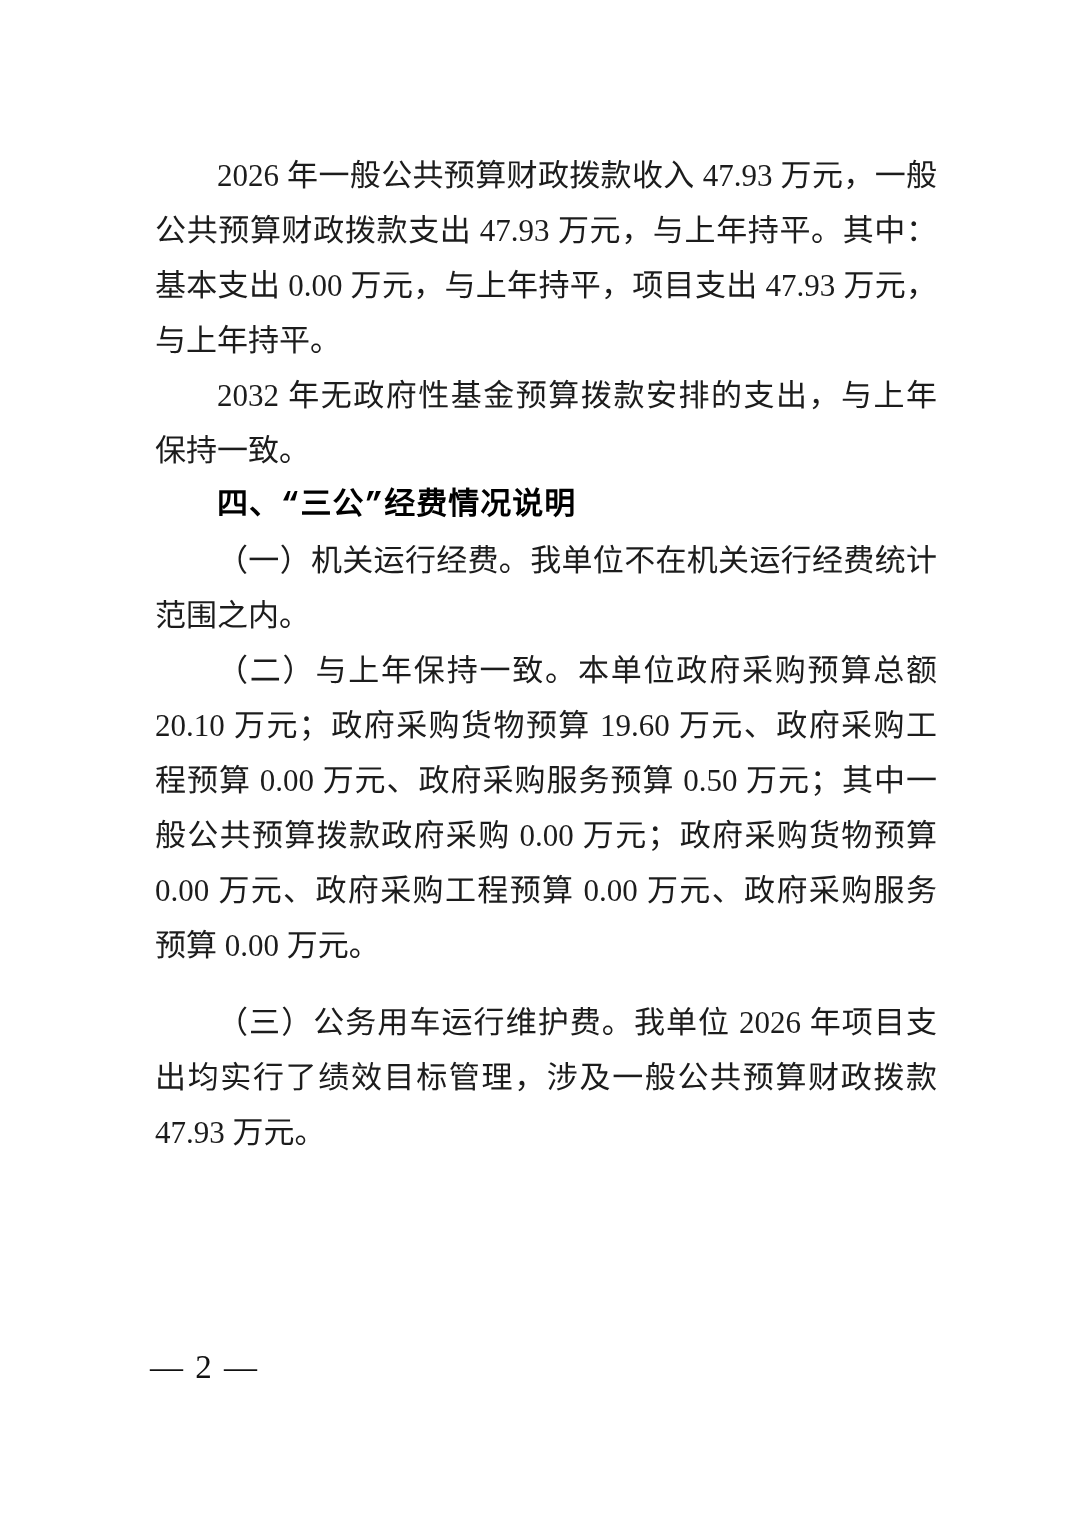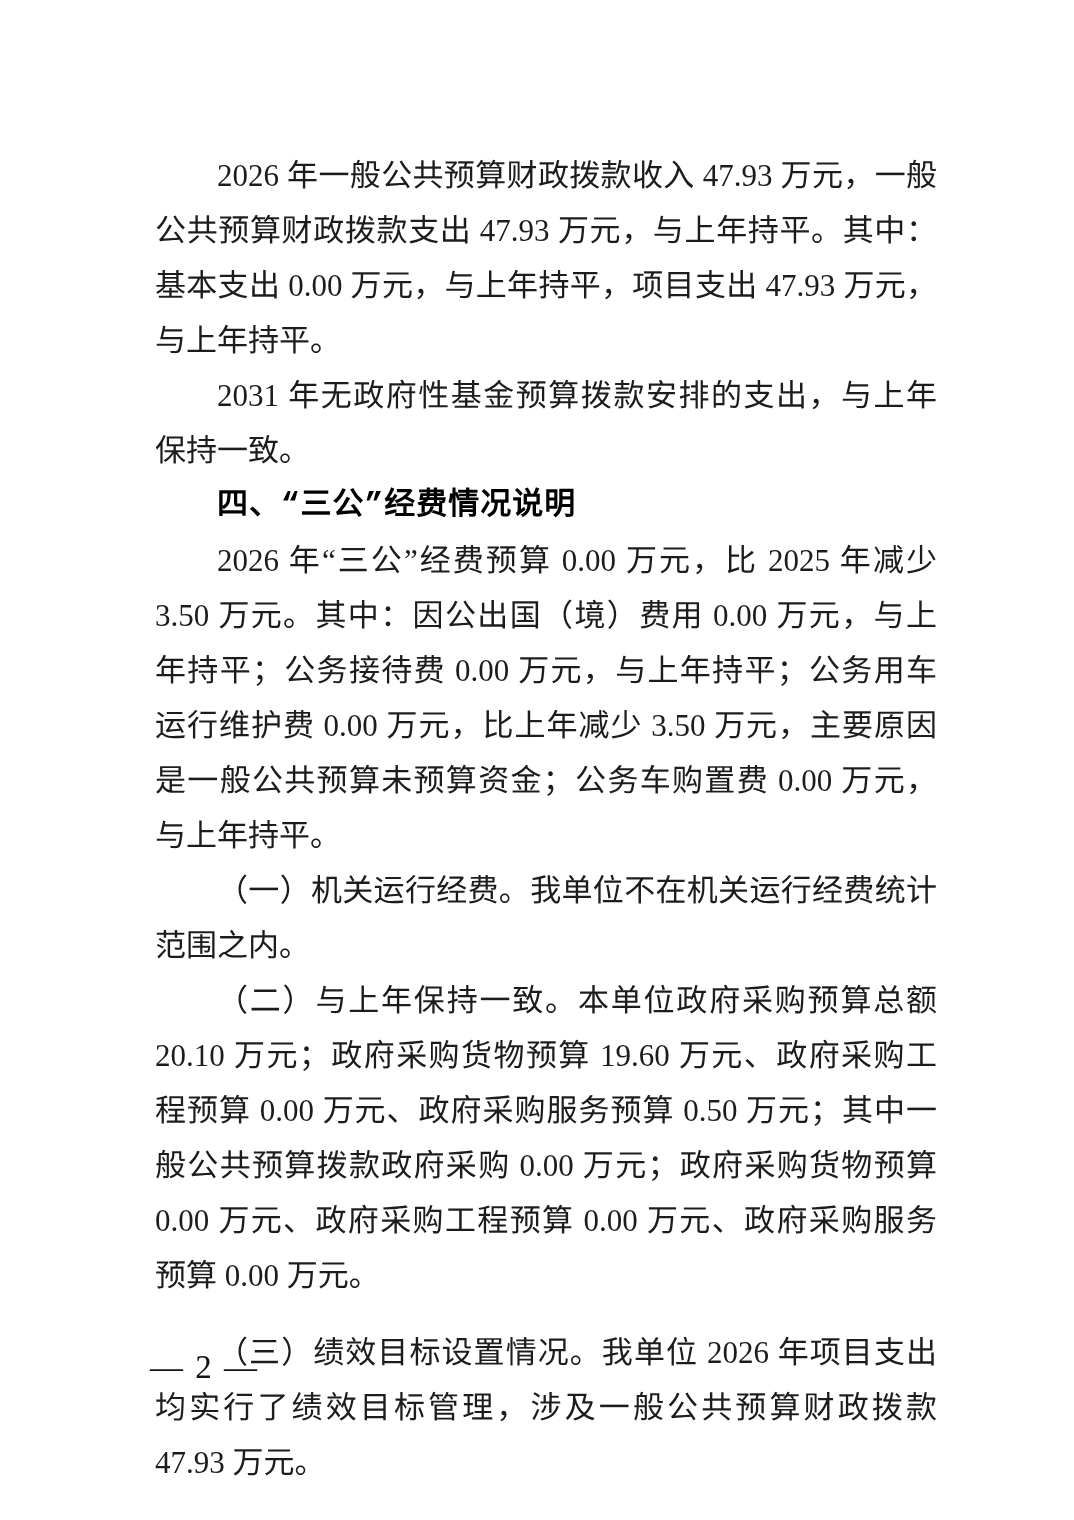--- a/index.html
+++ b/index.html
@@ -58,29 +58,28 @@
   }
 </style>
 </head>
 <body>
 
 <div class="page">
   <div class="content">
 
     <p class="para">2026 年一般公共预算财政拨款收入 47.93 万元，一般公共预算财政拨款支出 47.93 万元，与上年持平。其中：基本支出 0.00 万元，与上年持平，项目支出 47.93 万元，与上年持平。</p>
 
-    <p class="para">2031 年无政府性基金预算拨款安排的支出，与上年保持一致。</p>
+    <p class="para">2032 年无政府性基金预算拨款安排的支出，与上年保持一致。</p>
 
     <h2 class="heading">四、“三公”经费情况说明</h2>
 
-    <p class="para">2026 年“三公”经费预算 0.00 万元，比 2025 年减少 3.50 万元。其中：因公出国（境）费用 0.00 万元，与上年持平；公务接待费 0.00 万元，与上年持平；公务用车运行维护费 0.00 万元，比上年减少 3.50 万元，主要原因是一般公共预算未预算资金；公务车购置费 0.00 万元，与上年持平。</p>
 
 
     <p class="para"><span class="lead">（一）机关运行经费。</span><span>我单位不在机关运行经费统计范围之内。</span></p>
 
     <p class="para"><span class="lead">（二）与上年保持一致。</span><span>本单位政府采购预算总额 20.10 万元；政府采购货物预算 19.60 万元、政府采购工程预算 0.00 万元、政府采购服务预算 0.50 万元；其中一般公共预算拨款政府采购 0.00 万元；政府采购货物预算 0.00 万元、政府采购工程预算 0.00 万元、政府采购服务预算 0.00 万元。</span></p>
 
-    <p class="para sp-lg"><span class="lead">（三）绩效目标设置情况。</span><span>我单位 2026 年项目支出均实行了绩效目标管理，涉及一般公共预算财政拨款 47.93 万元。</span></p>
+    <p class="para sp-lg"><span class="lead">（三）公务用车运行维护费。</span><span>我单位 2026 年项目支出均实行了绩效目标管理，涉及一般公共预算财政拨款 47.93 万元。</span></p>
 
   </div>
 
   <div class="page-number">— 2 —</div>
 </div>
 
 </body></html>

